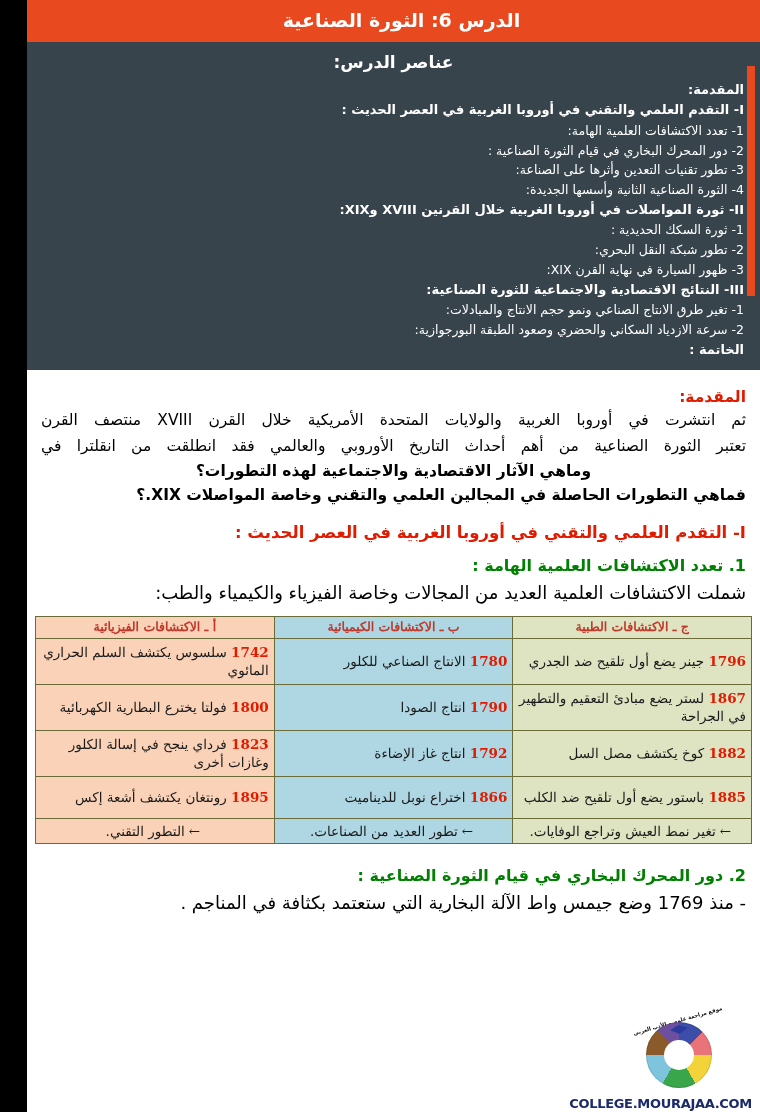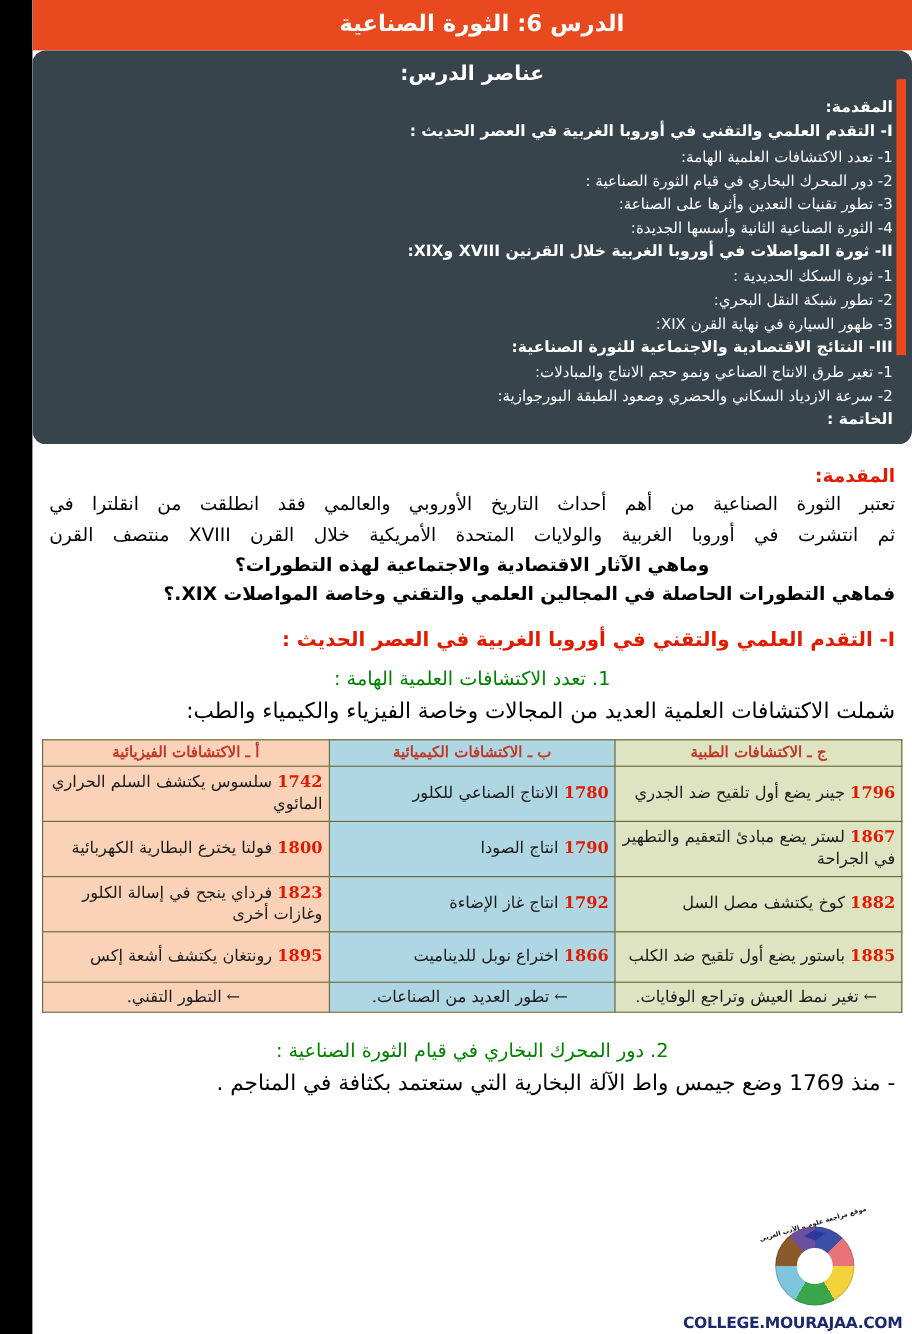--- a/index.html
+++ b/index.html
@@ -32,21 +32,20 @@
     letter-spacing: 0px;
     line-height: 1.2;
   }
 
   
   .outline-box {
     background: #37444C;
     color: #ffffff;
     padding: 8px 14px 10px 14px;
     position: relative;
-    border-radius: 11px;
   }
   .outline-accent {
     position: absolute;
     top: 24px;
     right: 5px;
     width: 8px;
     height: 230px;
     background: #E8491E;
   }
   .outline-heading {
@@ -81,24 +80,24 @@
   }
   .h-red-lg {
     color: #E01B00;
     font-weight: bold;
     font-size: 16.5px;
     margin: 16px 0 6px 0;
     text-align: right;
   }
   .h-green {
     color: #008000;
-    font-weight: normal;
+    font-weight: bold;
     font-size: 16px;
     margin: 14px 0 4px 0;
-    text-align: center;
+    text-align: right;
   }
   .para {
     font-size: 15.5px;
     line-height: 1.52;
     color: #000000;
     text-align: justify;
     text-align-last: justify;
     margin: 0 0 2px 0;
   }
   .para-q {
@@ -252,22 +251,22 @@
       <li class="lvl1">III- النتائج الاقتصادية والاجتماعية للثورة الصناعية:</li>
       <li class="lvl2">1- تغير طرق الانتاج الصناعي ونمو حجم الانتاج والمبادلات:</li>
       <li class="lvl2">2- سرعة الازدياد السكاني والحضري وصعود الطبقة البورجوازية:</li>
       <li class="lvl0">الخاتمة :</li>
     </ul>
   </div>
 
   <div class="content">
 
     <div class="h-red">المقدمة:</div>
+    <div class="para">ثم انتشرت في أوروبا الغربية والولايات المتحدة الأمريكية خلال القرن XVIII منتصف القرن</div>
     <div class="para">تعتبر الثورة الصناعية من أهم أحداث التاريخ الأوروبي والعالمي فقد انطلقت من انقلترا في</div>
-    <div class="para">ثم انتشرت في أوروبا الغربية والولايات المتحدة الأمريكية خلال القرن XVIII منتصف القرن</div>
     <div class="para-q center">وماهي الآثار الاقتصادية والاجتماعية لهذه التطورات؟</div>
     <div class="para-q">فماهي التطورات الحاصلة في المجالين العلمي والتقني وخاصة المواصلات XIX.؟</div>
 
     <div class="h-red-lg">I- التقدم العلمي والتقني في أوروبا الغربية في العصر الحديث :</div>
     <div class="h-green">1. تعدد الاكتشافات العلمية الهامة :</div>
     <div class="para-plain">شملت الاكتشافات العلمية العديد من المجالات وخاصة الفيزياء والكيمياء والطب:</div>
   </div>
 
   <div class="tbl-wrap">
     <table class="disc">

